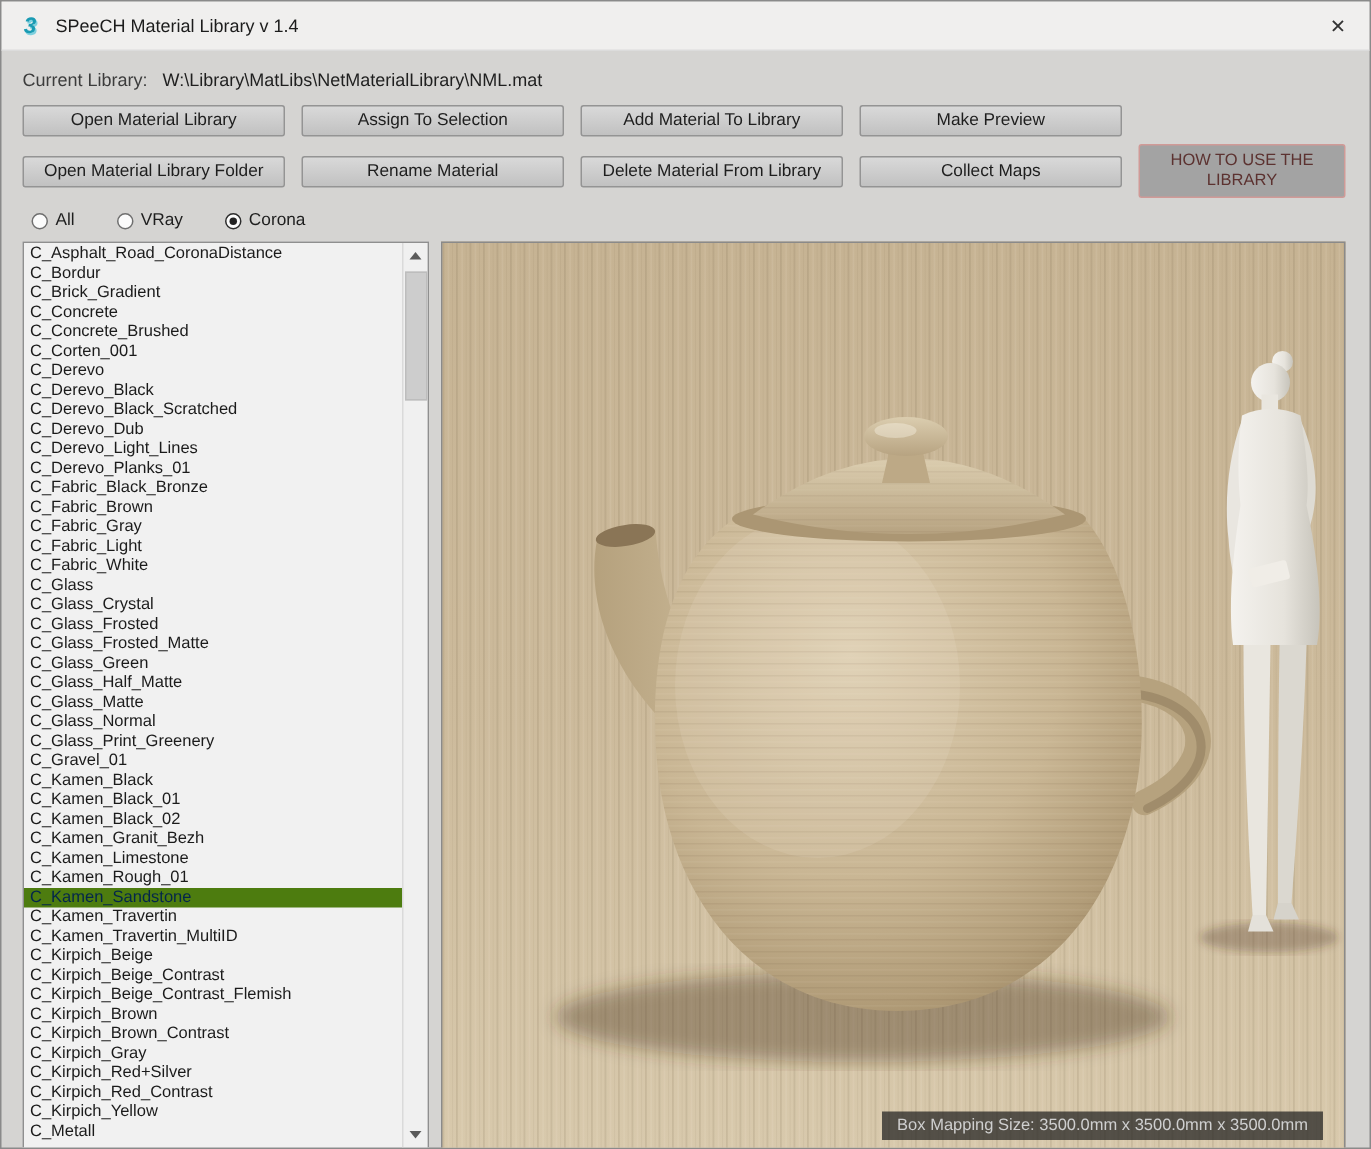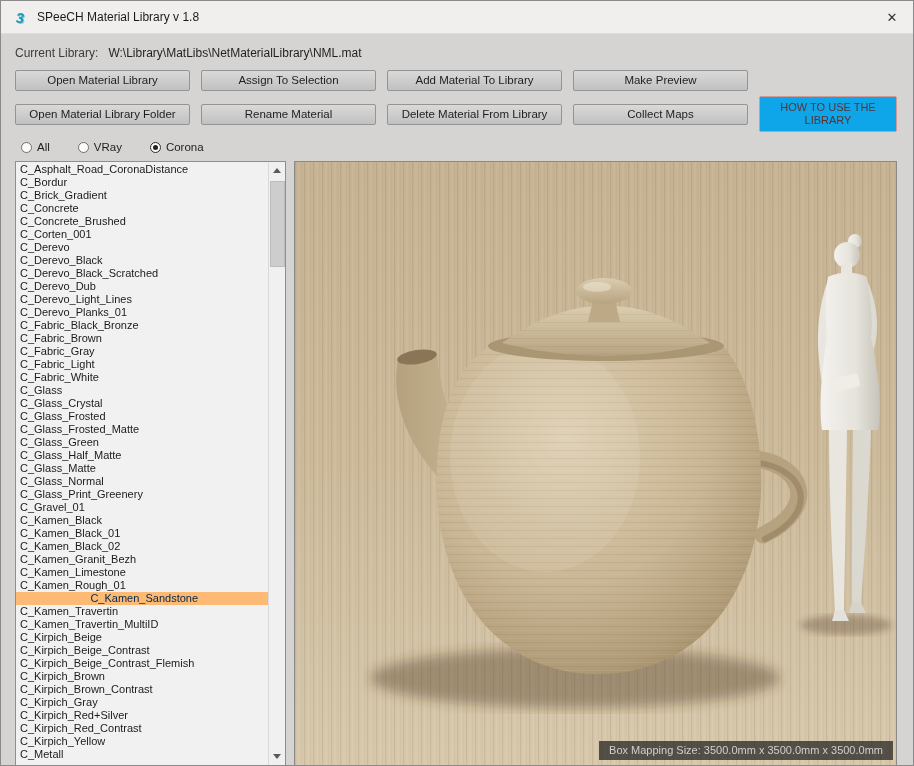--- a/index.html
+++ b/index.html
@@ -38,21 +38,21 @@
     display:grid; grid-template-columns:1fr 1fr 1fr 1fr 138px;
     column-gap:11px; row-gap:5px; margin-bottom:9px;
   }
   .btn {
     height:21px; font-size:11.5px; color:#1e1e1e; line-height:19px;
     background:linear-gradient(#d9d9d9,#c1c1c1); border:1px solid #949494; border-radius:2px;
     font-family:"Liberation Sans", sans-serif; overflow:hidden; white-space:nowrap;
   }
   .btn-help {
     grid-column:5; grid-row:1 / span 2; height:auto;
-    background:#0ea5e9; border:1px solid #d09a97; color:#5c3230;
+    background:#a3a3a3; border:1px solid #d09a97; color:#5c3230;
     font-size:11px; line-height:13px; display:flex; align-items:center; justify-content:center;
     text-align:center; padding:4px 10px; border-radius:2px; white-space:normal;margin-top:26px;
   }
 
   
   .filters { display:flex; align-items:center; gap:28px; margin:2px 0 8px 6px; }
   .radio { display:flex; align-items:center; gap:5px; font-size:11.5px; color:#1e1e1e; }
   .radio-circle {
     width:11px; height:11px; border-radius:50%; border:1px solid #6f6f6f;
     background:#fbfbfb; display:inline-block; position:relative;
@@ -68,21 +68,21 @@
 
   .list-wrap {
     width:273px; height:605px; background:#f1f1f1; border:1px solid #8f8f8f;
     position:relative; overflow:hidden;
   }
   .list-items { position:absolute; left:0; top:1px; right:17px; }
   .material-item {
     font-size:11px; line-height:13px; height:13px; padding:0 0 0 4px;
     color:#1b1b1b; white-space:nowrap; overflow:hidden; cursor:default;
   }
-  .material-item.selected { background:#fdba74; color:#04264b;text-align:center; }
+  .material-item.selected { background:#4d7c0f; color:#04264b; }
 
   .scrollbar {
     position:absolute; right:0; top:0; bottom:0; width:17px;
     background:#f0f0f0; border-left:1px solid #dadada;
     display:flex; flex-direction:column; align-items:center;
   }
   .scroll-arrow {
     width:17px; height:17px; display:flex; align-items:center; justify-content:center;
   }
   .tri-up {
@@ -99,33 +99,33 @@
     background:#cdcdcd; border:1px solid #bdbdbd;
   }
   .scroll-arrow-bottom { margin-top:auto; }
 
   .preview {
     width:606px; height:607px; margin-left:8px; border:1px solid #8a8a8a;
     position:relative; overflow:hidden; background:#ccb999;
   }
   .preview svg { display:block; }
   .mapping-overlay {
-    position:absolute; right:3px; bottom:7px;
+    position:absolute; right:14px; bottom:7px;
     background:rgba(32,32,32,0.72); color:#cfcfcf;
     font-size:11px; line-height:13px; padding:3px 10px;
   }
 </style>
 </head>
 <body>
 
 <div class="window">
 
   <div class="titlebar">
     <span class="app-icon">3</span>
-    <span class="title-text">SPeeCH Material Library v 1.8</span>
+    <span class="title-text">SPeeCH Material Library v 1.4</span>
     <span class="close-btn">✕</span>
   </div>
 
   <div class="win-body">
 
     <div class="library-row">
       <span class="library-label">Current Library:</span>
       <span class="library-path">W:\Library\MatLibs\NetMaterialLibrary\NML.mat</span>
     </div>
 

